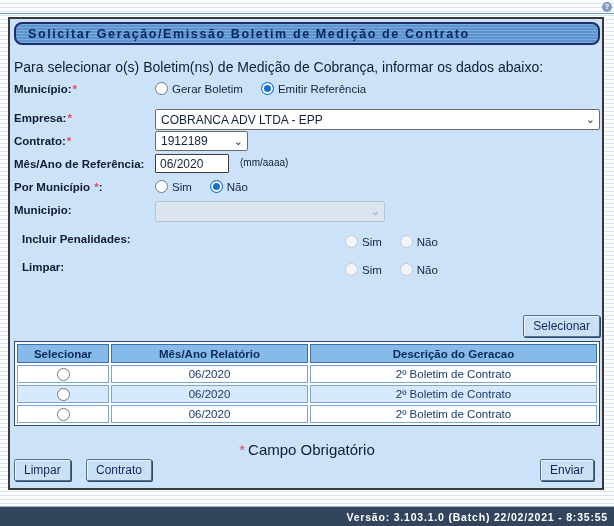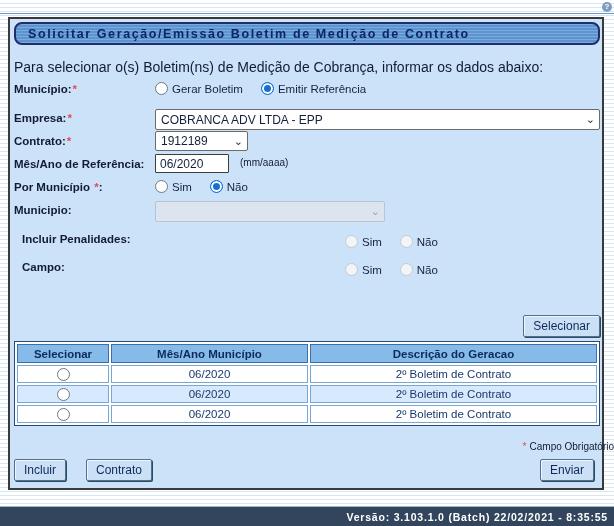--- a/index.html
+++ b/index.html
@@ -42,21 +42,21 @@
     box-shadow:1px 1px 0 #2f4a63,inset 1px 1px 0 #eef6ff;
     color:#0d2a5c;font-family:"Liberation Sans",sans-serif;font-size:12px;line-height:19px;text-align:center;cursor:pointer;
   }
   
   .grid{position:absolute;left:14px;top:341px;width:586px;border-collapse:separate;border-spacing:2px;background:#fff;border:1px solid #2a4a75;}
   .grid th{background:#86bae8;border:1px solid #3d6ea8;color:#0d2a5c;font-size:11.5px;font-weight:bold;height:17px;padding:0;}
   .grid td{border:1px solid #79a7d4;font-size:11.5px;color:#1a3a6b;text-align:center;height:16px;padding:0;}
   .grid tr.odd td{background:#ffffff;}
   .grid tr.even td{background:#d7e9fc;}
   .grid .radio{vertical-align:middle;}
-  .campo{position:absolute;left:0;top:441px;width:614px;text-align:right;font-size:10px;color:#101c34;}
+  .campo{position:absolute;left:0;top:441px;width:614px;text-align:center;font-size:15px;color:#101c34;}
   .campo .req{color:#e24a57;margin-right:3px;}
   
   .footer{position:absolute;left:0;top:506px;width:614px;height:20px;background:#32455c;border-top:1px solid #9fb6c9;box-sizing:border-box;display:flex;align-items:center;justify-content:flex-end;padding-right:6px;color:#ffffff;font-size:10.5px;font-weight:bold;letter-spacing:0.8px;}
 </style>
 </head>
 <body>
 
 <div class="screen">
 
   <div class="breadcrumb">
@@ -138,40 +138,40 @@
       <span class="radio disabled"></span>
       <span class="rlbl">Sim</span>
     </span>
     <span class="pair">
       <span class="radio disabled"></span>
       <span class="rlbl">Não</span>
     </span>
   </div>
 
   <div class="lbl" style="top:261px;left:22px">
-    <span>Campo:</span>
+    <span>Limpar:</span>
   </div>
   <div class="ctl" style="top:263px;left:345px">
     <span class="pair">
       <span class="radio disabled"></span>
       <span class="rlbl">Sim</span>
     </span>
     <span class="pair">
       <span class="radio disabled"></span>
       <span class="rlbl">Não</span>
     </span>
   </div>
 
   <button class="btn" style="top:315px;right:14px">Selecionar</button>
 
   <table class="grid">
     <tbody>
         <tr>
       <th style="width:90px">Selecionar</th>
-      <th style="width:195px">Mês/Ano Município</th>
+      <th style="width:195px">Mês/Ano Relatório</th>
       <th>Descrição do Geracao</th>
     </tr>
     <tr class="odd">
       <td><span class="radio"></span></td>
       <td>06/2020</td>
       <td>2º Boletim de Contrato</td>
     </tr>
     <tr class="even">
       <td><span class="radio"></span></td>
       <td>06/2020</td>
@@ -182,21 +182,21 @@
       <td>06/2020</td>
       <td>2º Boletim de Contrato</td>
     </tr>
   </tbody>
     </table>
 
   <div class="campo">
     <span class="req">*</span><span>Campo Obrigatório</span>
   </div>
 
-  <button class="btn" style="top:459px;left:14px">Incluir</button>
+  <button class="btn" style="top:459px;left:14px">Limpar</button>
   <button class="btn" style="top:459px;left:86px">Contrato</button>
   <button class="btn" style="top:459px;right:20px">Enviar</button>
 
   <div class="footer">
     <span>Versão: 3.103.1.0 (Batch) 22/02/2021 - 8:35:55</span>
   </div>
 
 </div>
 
 </body></html>

